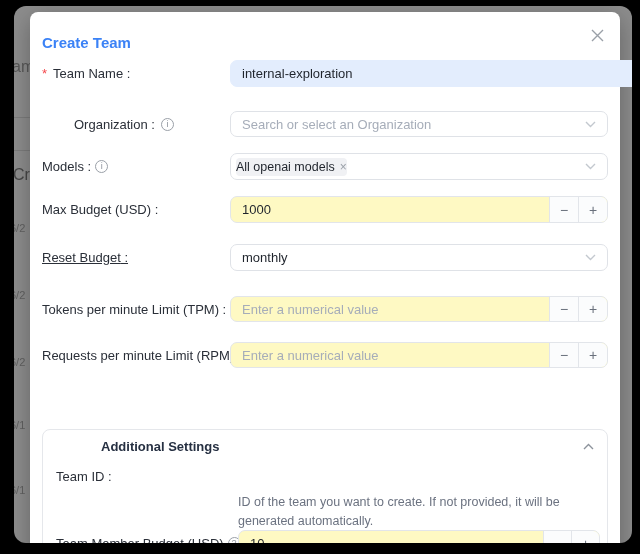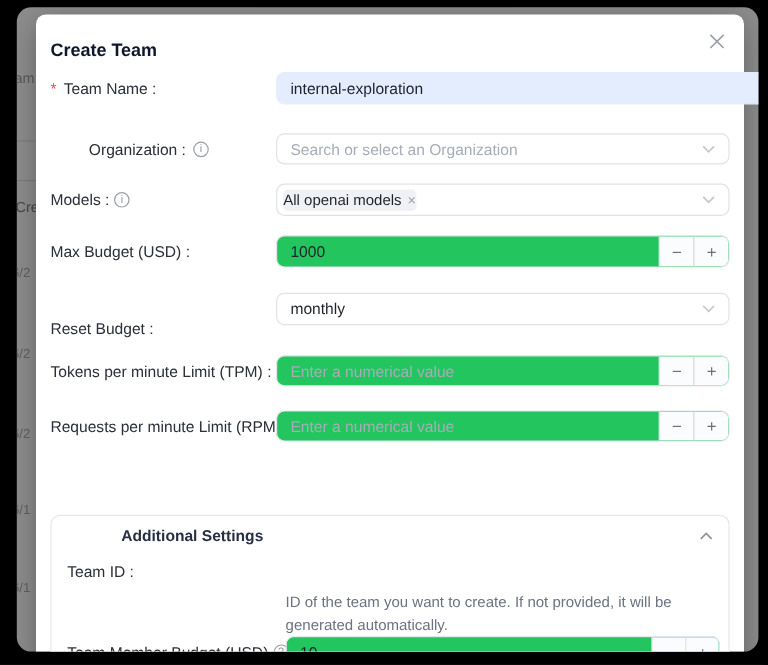--- a/index.html
+++ b/index.html
@@ -4,29 +4,29 @@
 <style>
   * { margin:0; padding:0; box-sizing:border-box; }
   html,body { width:640px; height:554px; background:#000; overflow:hidden;
               font-family:"Liberation Sans", sans-serif; }
 
   
   .window { position:absolute; left:14px; top:6px; width:618px; height:537px;
             border-radius:12px; overflow:hidden; background:#8d8d8d; }
 
   
-  .frag { position:absolute; color:#585858; font-size:12px; white-space:nowrap; }
+  .frag { position:absolute; color:#585858; font-size:16px; white-space:nowrap; }
   .frag.date { font-size:11px; color:#616161; }
   .hairline { position:absolute; left:0; width:17px; height:1px; background:#7c7c7c; }
 
   
   .modal { position:absolute; left:16px; top:6px; width:590px; height:560px;
            background:#fff; border-radius:8px; box-shadow:0 6px 24px rgba(0,0,0,.3); }
 
-  .modal-title { position:absolute; left:12px; top:22px; font-size:15px; font-weight:bold; color:#0f172a; }
+  .modal-title { position:absolute; left:12px; top:22px; font-size:15px; font-weight:bold; color:#3b82f6; }
   .close-btn { position:absolute; right:12px; top:14px; width:22px; height:22px; display:flex;
                align-items:center; justify-content:center; cursor:pointer; }
   .close-btn svg { stroke:#9aa0a8; }
 
   .row { position:absolute; left:0; width:100%; }
   .lbl { position:absolute; left:12px; display:flex; align-items:center; gap:4px;
          font-size:13px; color:#2a2f38; }
   .lbl .txt::after { content:"\00a0:"; }
   .req { color:#f5474b; font-size:13px; margin-right:2px; }
   .hinticon { width:13px; height:13px; border:1px solid #9aa0a8; border-radius:50%;
@@ -44,21 +44,21 @@
 
   .select { display:flex; align-items:center; border:1px solid #dfe2e7; border-radius:7px;
             background:#fff; padding:0 11px; font-size:13px; color:#1f242c; position:relative; }
   .select .ph { color:#a6adb9; }
   .select .chev { position:absolute; right:11px; }
 
   .tag { display:inline-flex; align-items:center; gap:5px; background:#f0f1f4;
          border-radius:4px; padding:2px 0; font-size:12.5px; color:#1f242c; margin-left:-6px; }
   .tag .x { color:#9aa0a8; font-size:12px; cursor:pointer; }
 
-  .numgroup { display:flex; border:1px solid #e2e5ea; border-radius:7px; background:#22c55e;
+  .numgroup { display:flex; border:1px solid #e2e5ea; border-radius:7px; background:#fef9c3;
               overflow:hidden; }
   .numgroup input { flex:1; border:none; background:transparent; font-size:13px; color:#1f242c;
                     padding:0 11px; outline:none; font-family:"Liberation Sans", sans-serif; min-width:0; }
   .numgroup input::placeholder { color:#a6adb9; }
   .stepper { width:29px; display:flex; align-items:center; justify-content:center;
              border-left:1px solid #e2e5ea; color:#69707c; font-size:14px; cursor:pointer;
              background:#fbfcfd; user-select:none; }
 
   .addbox { position:absolute; left:12px; top:417px; width:566px; height:160px;
             border:1px solid #e5e7eb; border-radius:8px; background:#fff; }
@@ -149,21 +149,21 @@
         <div class="stepper">
             <span>−</span>
           </div>
         <div class="stepper">
             <span>+</span>
           </div>
       </div>
     </div>
 
     <div class="row" style="top:232px;">
-      <div class="lbl" style="top:16px; height:27px;">
+      <div class="lbl" style="top:0; height:27px;text-decoration:underline;">
         <span class="txt">Reset Budget</span>
       </div>
       <div class="ctl select" style="top:0; height:27px;">
         <span>monthly</span>
         <span class="chev">
           <svg width="11" height="7" viewBox="0 0 11 7">
               <path d="M1 1 L5.5 5.5 L10 1" fill="none" stroke="#c3c8cf" stroke-width="1.4"></path>
             </svg>
         </span>
       </div>

